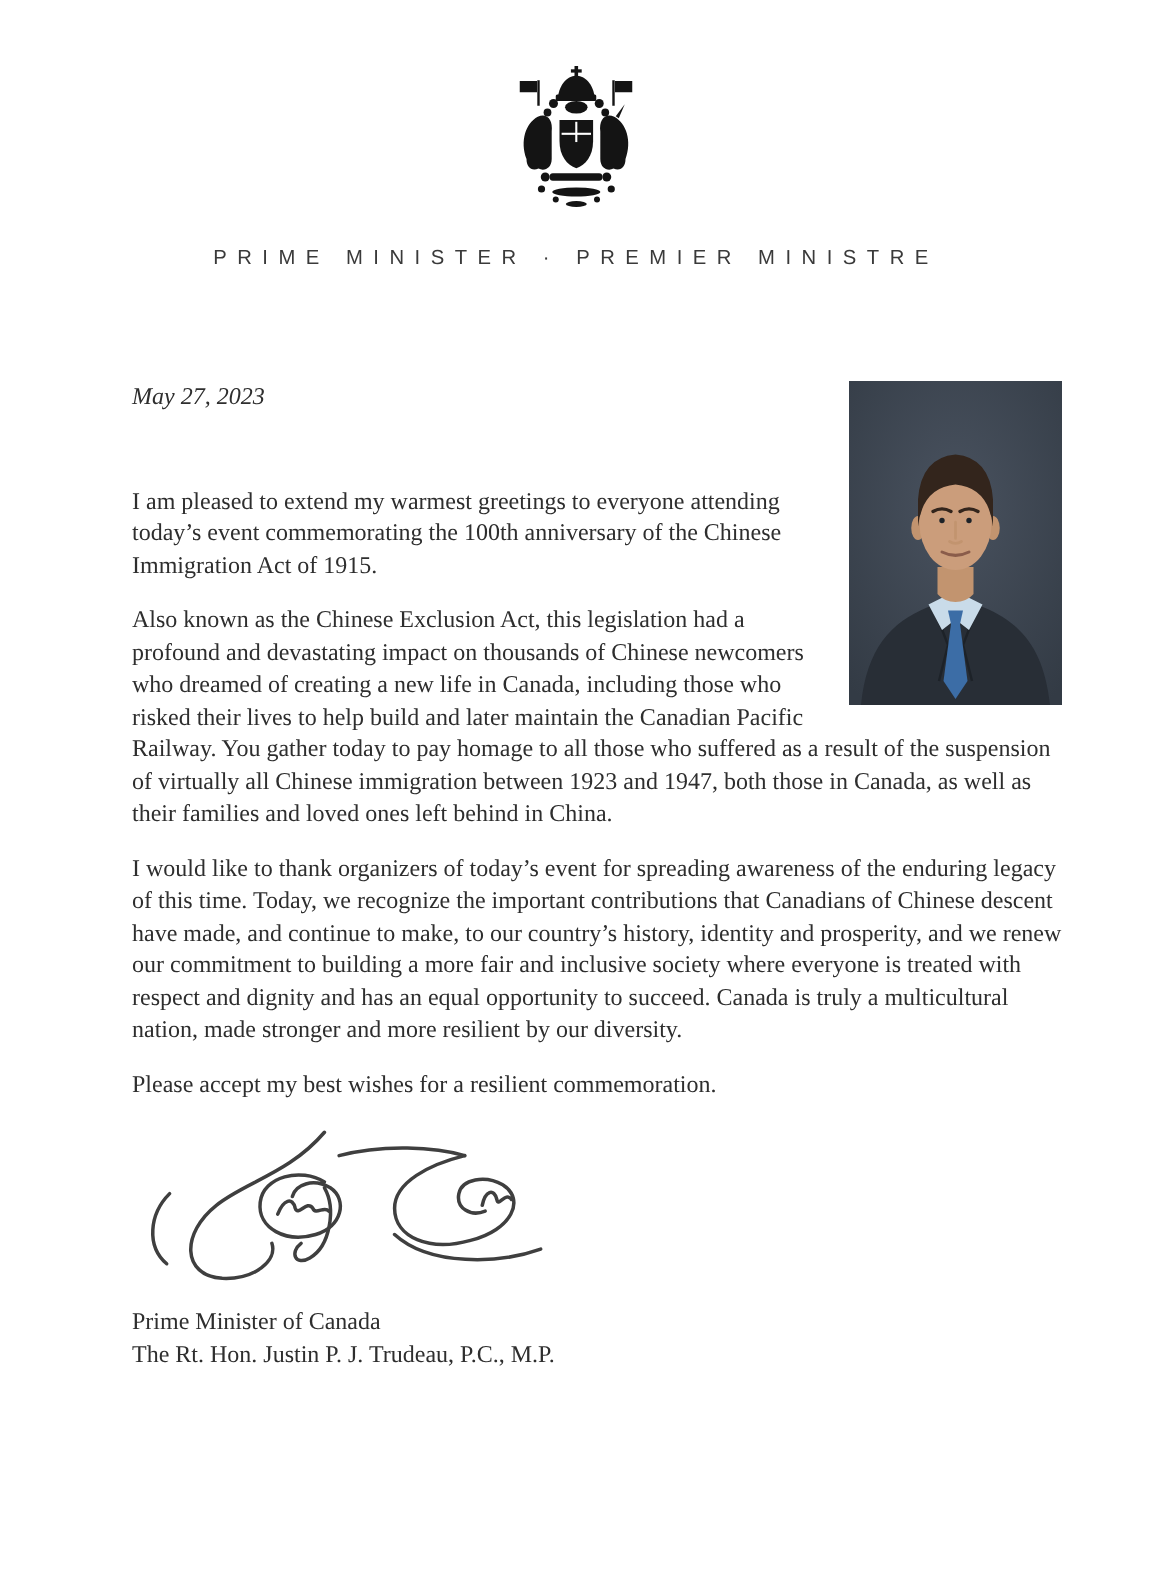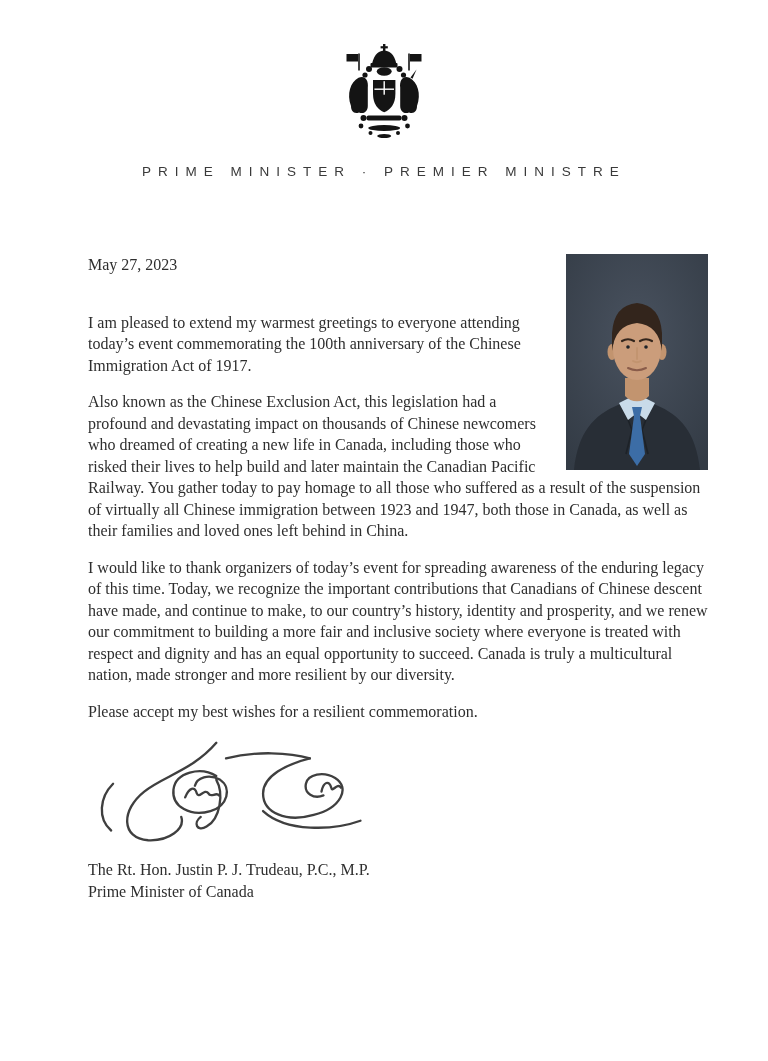--- a/index.html
+++ b/index.html
@@ -42,21 +42,21 @@
   }
   .portrait {
     float: right;
     width: 142px;
     height: 216px;
     margin: 0 0 0 18px;
     padding: 0;
   }
   .portrait svg { display: block; }
   .letter-body p { margin: 0 0 15px 0; }
-  p.date { margin-bottom: 36px; }
+  p.date { margin-bottom: 48px; font-style: italic; }
   p.salutation { margin-bottom: 24px; }
   p.closing { margin-bottom: 4px; }
   .signature-block { margin: 0 0 10px 0; }
   .signature-block svg { display: block; }
   .signoff p { margin: 0; }
 </style>
 </head>
 <body>
 
 <div class="page">
@@ -150,21 +150,21 @@
 
         <path d="M 71,94 L 71,105 M 67,107 Q 71,109.5 75,107" fill="none" style="stroke:var(--neck_skin)" stroke-width="1.8" stroke-linecap="round"></path>
 
         <path d="M 62,114 Q 71,118.5 80,114" fill="none" stroke="#8a5c4a" stroke-width="2" stroke-linecap="round"></path>
       </svg>
     </figure>
 
     <p class="date">May 27, 2023</p>
 
 
-    <p>I am pleased to extend my warmest greetings to everyone attending today’s event commemorating the 100th anniversary of the Chinese Immigration Act of 1917.</p>
+    <p>I am pleased to extend my warmest greetings to everyone attending today’s event commemorating the 100th anniversary of the Chinese Immigration Act of 1915.</p>
     <p>Also known as the Chinese Exclusion Act, this legislation had a profound and devastating impact on thousands of Chinese newcomers who dreamed of creating a new life in Canada, including those who risked their lives to help build and later maintain the Canadian Pacific Railway. You gather today to pay homage to all those who suffered as a result of the suspension of virtually all Chinese immigration between 1923 and 1947, both those in Canada, as well as their families and loved ones left behind in China.</p>
     <p>I would like to thank organizers of today’s event for spreading awareness of the enduring legacy of this time. Today, we recognize the important contributions that Canadians of Chinese descent have made, and continue to make, to our country’s history, identity and prosperity, and we renew our commitment to building a more fair and inclusive society where everyone is treated with respect and dignity and has an equal opportunity to succeed. Canada is truly a multicultural nation, made stronger and more resilient by our diversity.</p>
     <p>Please accept my best wishes for a resilient commemoration.</p>
 
 
     <div class="signature-block" role="img" aria-label="justin-trudeau-handwritten-signature">
       <svg width="280" height="112" viewBox="0 0 280 115">
         <g fill="none" style="stroke:var(--signature_ink)" stroke-width="2.4" stroke-linecap="round" stroke-linejoin="round">
 
           <path d="M 22,48 C 8,62 6,84 20,96"></path>
@@ -181,18 +181,18 @@
 
           <path d="M 224,22 C 200,28 176,40 176,58 C 176,78 200,88 228,80 C 256,73 266,52 250,42 C 238,35 222,38 220,48 C 218,58 228,64 238,60"></path>
           <path d="M 236,56 C 238,46 244,44 246,52 C 247,58 252,46 256,52"></path>
 
           <path d="M 176,76 C 200,98 248,96 276,86"></path>
         </g>
       </svg>
     </div>
 
     <div class="signoff">
+      <p>Prime Minister of Canada</p>
       <p>The Rt. Hon. Justin P. J. Trudeau, P.C., M.P.</p>
-      <p>Prime Minister of Canada</p>
     </div>
 
   </main>
 </div>
 
 </body></html>

